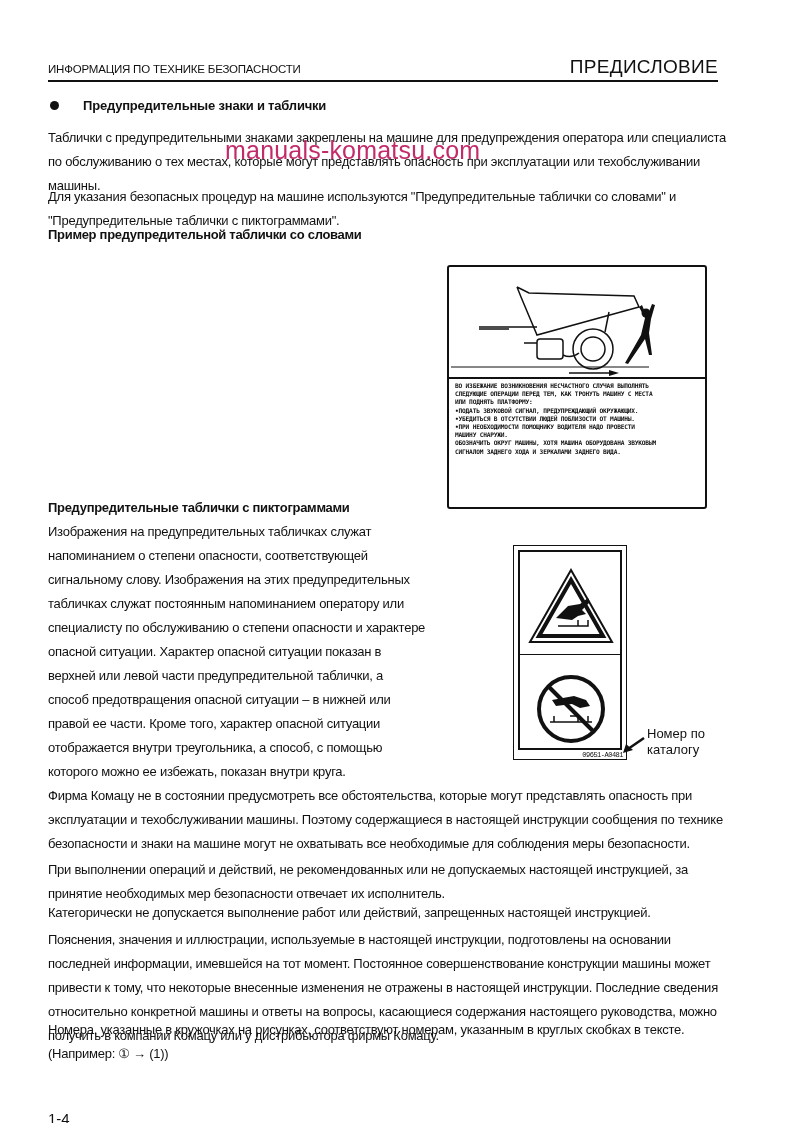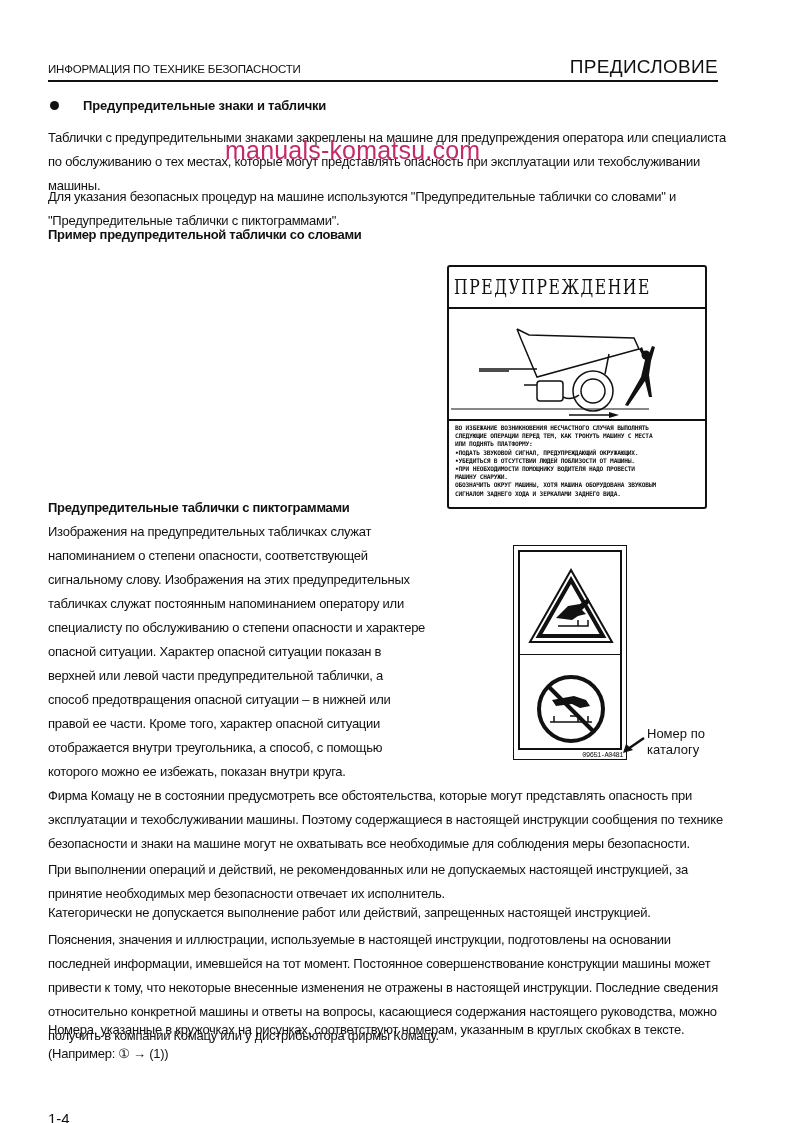--- a/index.html
+++ b/index.html
@@ -54,28 +54,20 @@
 <div class="abs bullet"></div>
 <div class="abs sec-title">Предупредительные знаки и таблички</div>
 
 <p class="abs txt p1">Таблички с предупредительными знаками закреплены на машине для предупреждения оператора или специалиста по обслуживанию о тех местах, которые могут представлять опасность при эксплуатации или техобслуживании машины.</p>
 <div class="abs watermark">manuals-komatsu.com</div>
 <p class="abs txt p2">Для указания безопасных процедур на машине используются "Предупредительные таблички со словами" и "Предупредительные таблички с пиктограммами".</p>
 
 <div class="abs sub1">Пример предупредительной таблички со словами</div>
 
 <div class="abs label1">
-  <div class="head">
-    <svg width="30" height="26" viewBox="0 0 30 26">
-      <polygon points="15,1 29,25 1,25" fill="#111"></polygon>
-      <rect x="13.6" y="8" width="2.8" height="10" fill="#fff"></rect>
-      <rect x="13.6" y="20" width="2.8" height="2.8" fill="#fff"></rect>
-    </svg>
-    <span class="word">ПРЕДУПРЕЖДЕНИЕ</span>
-  </div>
   <div class="pic">
     <svg width="256" height="110" viewBox="0 0 256 110">
       <g fill="none" stroke="#111" stroke-width="1.5">
         <polyline points="68,20 80,26 185,29 190,40 88,68 72,30 68,20"></polyline>
         <line x1="30" y1="60" x2="88" y2="60"></line>
         <line x1="30" y1="62" x2="60" y2="62"></line>
         <line x1="160" y1="45" x2="156" y2="65"></line>
         <rect x="88" y="72" width="26" height="20" rx="3"></rect>
         <line x1="75" y1="76" x2="88" y2="76"></line>
         <path d="M114,88 Q122,92 130,86"></path>

